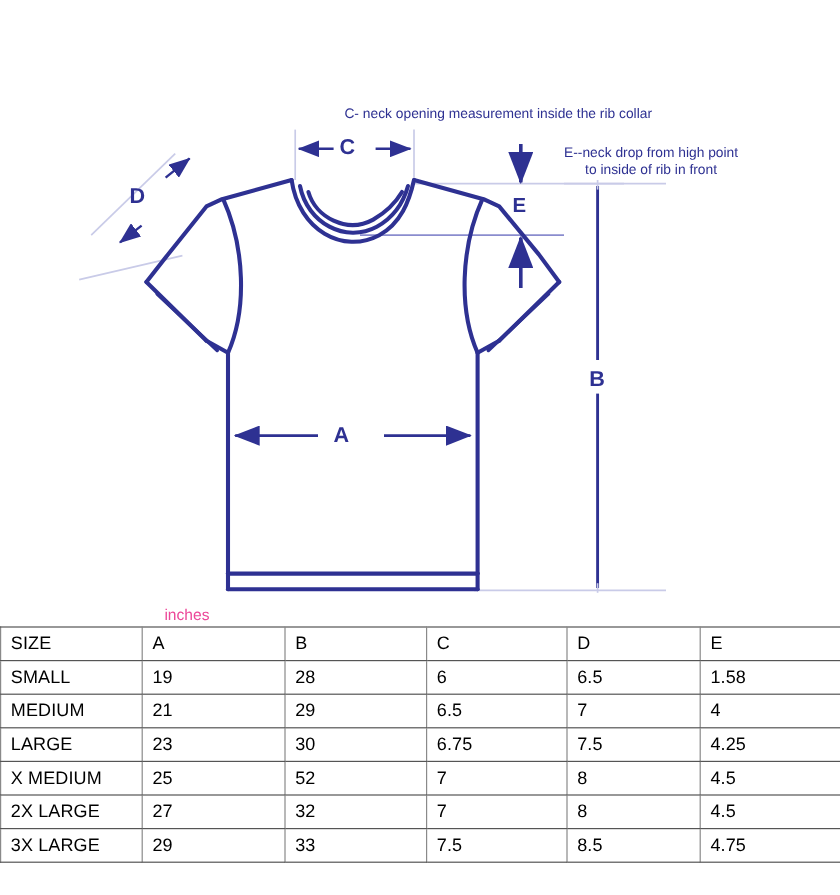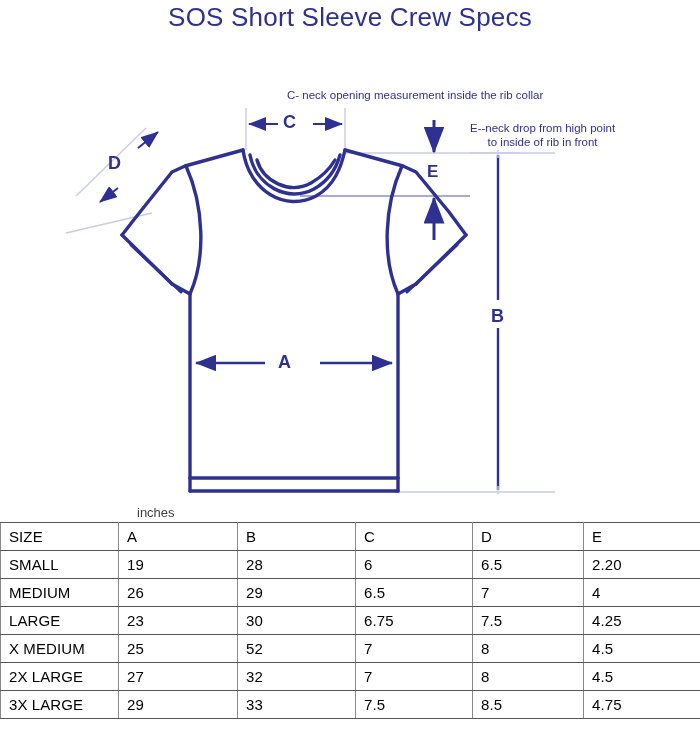--- a/index.html
+++ b/index.html
@@ -82,21 +82,21 @@
   #lbl-c { left: 283px; top: 114px; font-size: 18px; }
   #lbl-d { left: 108px; top: 155px; font-size: 18px; }
   #lbl-e { left: 427px; top: 163px; font-size: 17px; }
   #lbl-a { left: 278px; top: 354px; font-size: 18px; }
   #lbl-b { left: 491px; top: 308px; font-size: 18px; }
 
   #inches-label {
     position: absolute;
     left: 137px;
     top: 505px;
-    color: #404040;
+    color: #ec4899;
     font-family: "Liberation Sans", sans-serif;
     font-size: 13px;
   }
 
   
   #spec-table {
     position: absolute;
     left: 0;
     top: 522px;
     width: 700px;
@@ -127,21 +127,20 @@
   }
   #spec-table tr:first-child th {
     border-top-color: #555555;
   }
 </style>
 </head>
 <body>
 
 <div id="page">
 
-  <div id="title">SOS Short Sleeve Crew Specs</div>
 
   <div id="diagram">
     <svg width="700" height="510" viewBox="0 0 700 510" xmlns="http://www.w3.org/2000/svg">
 
       <g stroke="#c9cbe8" stroke-width="1.4" fill="none">
 
         <line x1="246" y1="108" x2="246" y2="150"></line>
         <line x1="345" y1="108" x2="345" y2="150"></line>
 
         <line x1="76" y1="196" x2="146" y2="128"></line>
@@ -267,25 +266,25 @@
         <th>E</th>
       </tr>
     </thead>
     <tbody>
       <tr>
         <td>SMALL</td>
         <td>19</td>
         <td>28</td>
         <td>6</td>
         <td>6.5</td>
-        <td>2.20</td>
+        <td>1.58</td>
       </tr>
       <tr>
         <td>MEDIUM</td>
-        <td>26</td>
+        <td>21</td>
         <td>29</td>
         <td>6.5</td>
         <td>7</td>
         <td>4</td>
       </tr>
       <tr>
         <td>LARGE</td>
         <td>23</td>
         <td>30</td>
         <td>6.75</td>

